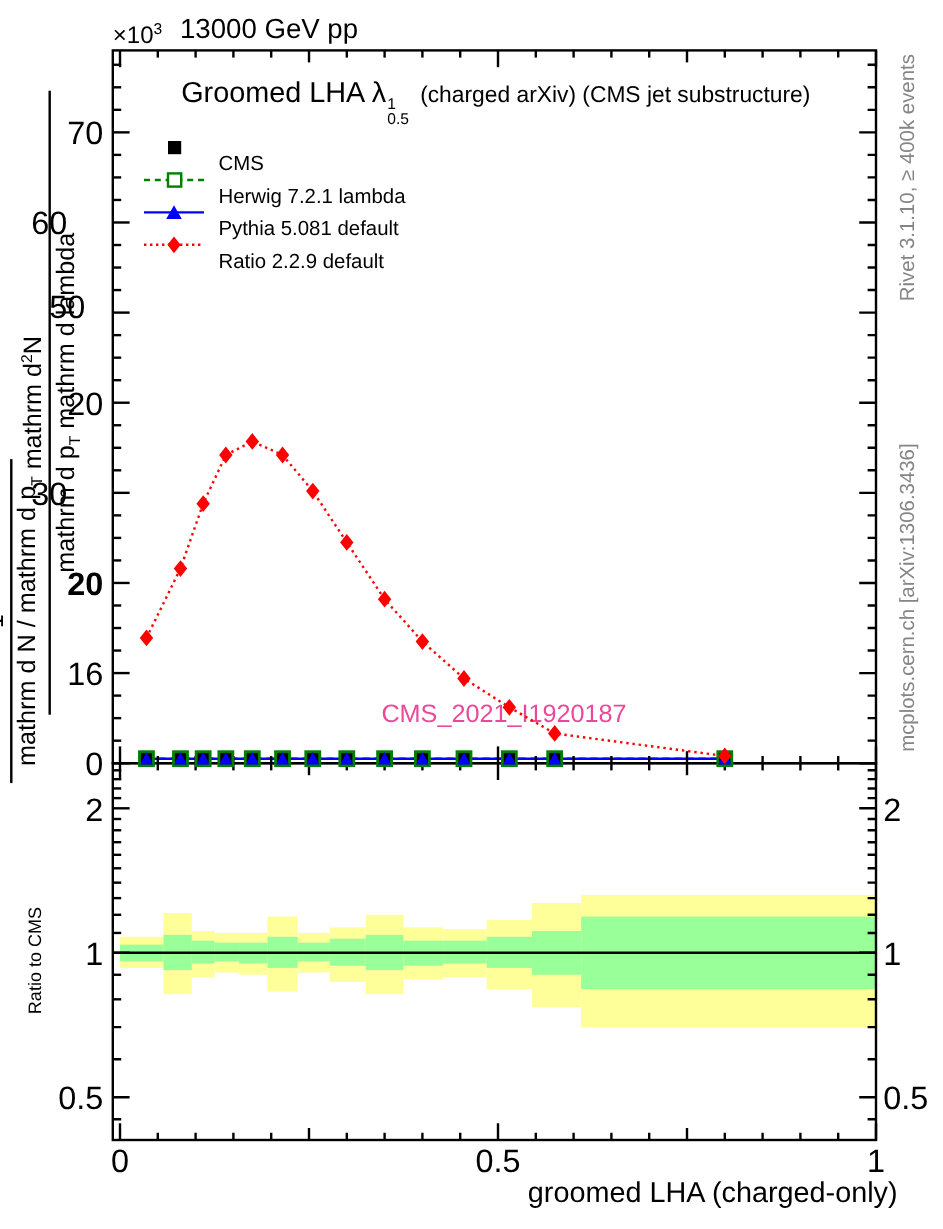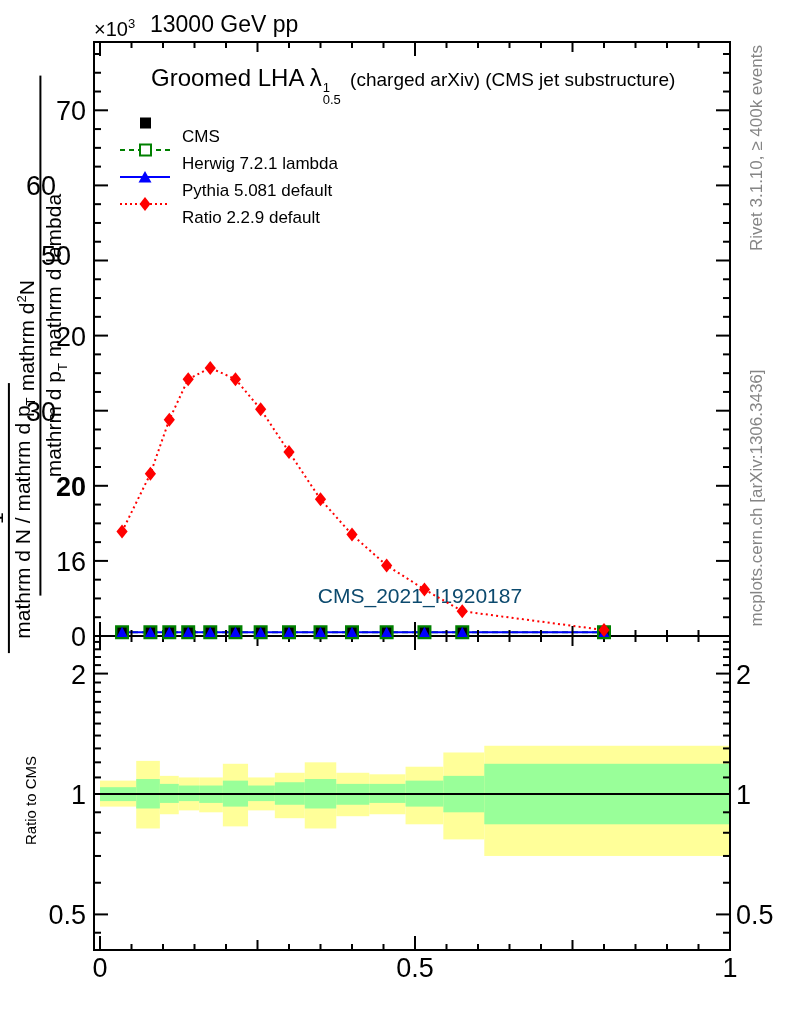--- a/index.html
+++ b/index.html
@@ -22,21 +22,21 @@
   .llabel{font-size:17px;white-space:nowrap;margin-top:28px;}
   .rot{position:absolute;transform:rotate(-90deg);transform-origin:center;
        white-space:nowrap;z-index:3;text-align:center;}
   .note{font-size:17px;color:#858585;}
   .yfrac{font-size:21px;line-height:25px;text-align:center;}
   .yfrac .num{border-bottom:2px solid #000;padding:0 6px;}
   .yfrac sub{font-size:13px;}
   .yfrac sup{font-size:13px;}
   .ratio-ylab{font-size:15px;}
   .watermark{position:absolute;left:270px;top:584px;width:300px;text-align:center;
-             font-size:21px;color:#0c4a6e;z-index:1;white-space:nowrap;}
+             font-size:21px;color:#ec4899;z-index:1;white-space:nowrap;}
   .ticklab{position:absolute;z-index:3;font-size:27px;white-space:nowrap;}
   .xaxis-title{left:348px;top:981px;width:400px;text-align:right;font-size:24px;}
 </style>
 </head>
 <body>
 
 <div class="page">
 
   <div class="watermark">CMS_2021_I1920187</div>
 
@@ -369,20 +369,21 @@
   <div class="rot yfrac" style="width:520px;left:-218px;top:303px;">
     <div class="num"><span>mathrm d</span><sup>2</sup><span>N</span></div>
     <div class="den"><span>mathrm d p</span><sub>T</sub><span> mathrm d lambda</span></div>
   </div>
 
   <div class="rot note" style="width:300px;left:607px;top:138px;">Rivet 3.1.10, ≥ 400k events</div>
   <div class="rot note" style="width:320px;left:597px;top:488px;">mcplots.cern.ch [arXiv:1306.3436]</div>
 
   <div class="rot ratio-ylab" style="width:140px;left:-40px;top:792px;">Ratio to CMS</div>
 
+  <div class="txt xaxis-title">groomed LHA (charged-only)</div>
 
 <div class="ticklab" style="left: 26px; width: 60px; text-align: right; top: 622px;">0</div>
     <div class="ticklab" style="left: 26px; width: 60px; text-align: right; top: 546.9px;">16</div>
     <div class="ticklab" style="left: 26px; width: 60px; text-align: right; top: 471.8px; font-weight: bold;">20</div>
     <div class="ticklab" style="left: 26px; width: 60px; text-align: left; top: 396.7px;">30</div>
     <div class="ticklab" style="left: 26px; width: 60px; text-align: right; top: 321.6px;">20</div>
     <div class="ticklab" style="left: 26px; width: 60px; text-align: center; top: 241px;">50</div>
     <div class="ticklab" style="left: 26px; width: 60px; text-align: left; top: 171.4px;">60</div>
     <div class="ticklab" style="left: 26px; width: 60px; text-align: right; top: 96.3px;">70</div>
     <div class="ticklab" style="left: 26px; width: 60px; text-align: right; top: 900.412px;">0.5</div>

